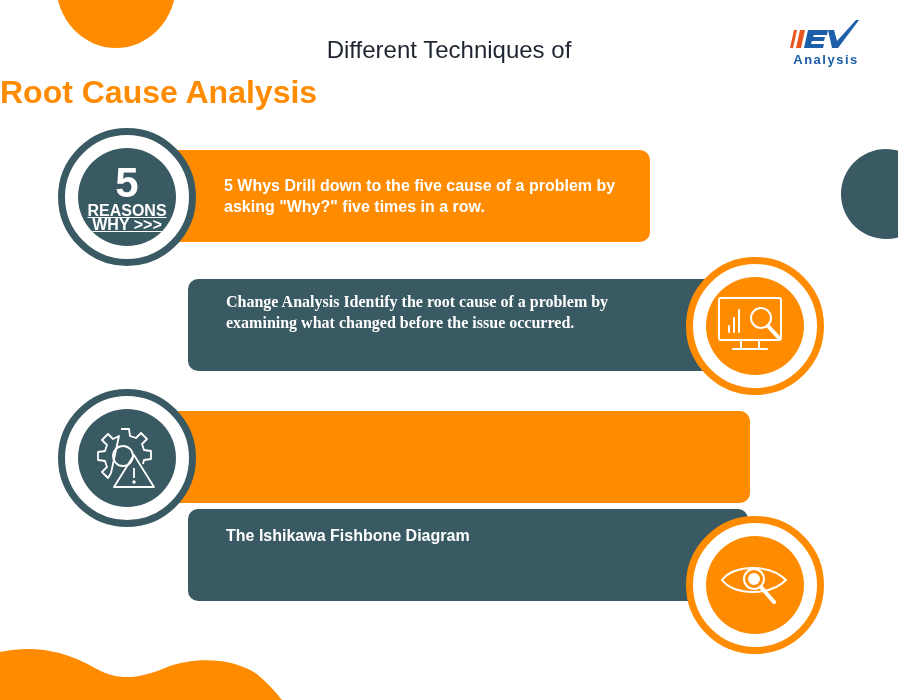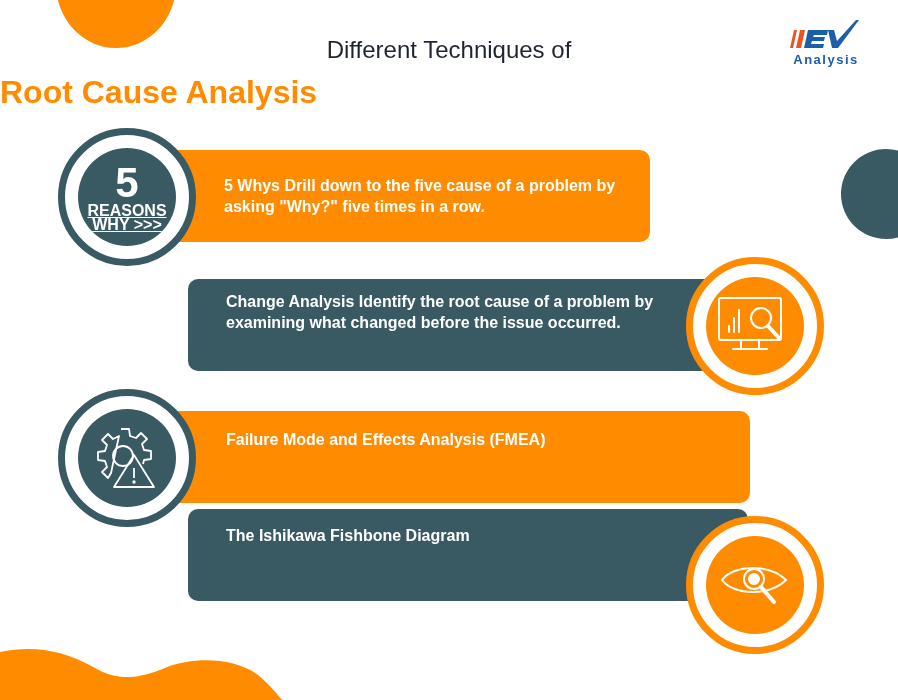--- a/index.html
+++ b/index.html
@@ -68,21 +68,21 @@
 </div>
 <div class="ring" style="left:58px; top:128px; width:138px; height:138px; border:7px solid #3A5A63; background:#fff;"></div>
 <div class="ring-inner" style="left:78px; top:148px; width:98px; height:98px; background:#3A5A63;"></div>
 <div class="five-badge" style="left:78px; top:162px; width:98px;">
   <div class="five-num">5</div>
   <div class="five-sub">REASONS</div>
   <div class="five-sub">WHY &gt;&gt;&gt;</div>
 </div>
 
 <div class="card teal" style="left:188px; top:279px; width:560px; height:92px;">
-  <div class="text" style="left:38px; top:12px; width:440px;">
+  <div class="text" style="left:38px; top:12px; width:440px;font-family:Liberation Serif, serif;">
     <span class="head">Change Analysis</span>
     <span>Identify the root cause of a problem by examining what changed before the issue occurred.</span>
   </div>
 </div>
 <div class="ring" style="left:686px; top:257px; width:138px; height:138px; border:7px solid #FF8C00; background:#fff;"></div>
 <div class="ring-inner" style="left:706px; top:277px; width:98px; height:98px; background:#FF8C00;"></div>
 <svg class="abs" style="left:717px; top:296px;" width="76" height="60" viewBox="0 0 76 60">
   <g fill="none" stroke="#fff" stroke-width="2" stroke-linecap="round">
     <rect x="2" y="2" width="62" height="42" rx="2"></rect>
     <line x1="24" y1="44" x2="24" y2="52"></line>
@@ -91,21 +91,20 @@
     <line x1="12" y1="36" x2="12" y2="30"></line>
       <line x1="17" y1="36" x2="17" y2="22"></line>
       <line x1="22" y1="36" x2="22" y2="14"></line>
     <circle cx="44" cy="22" r="10"></circle>
     <line x1="51" y1="30" x2="62" y2="42" stroke-width="4"></line>
   </g>
 </svg>
 
 <div class="card orange" style="left:150px; top:411px; width:600px; height:92px;">
   <div class="text" style="left:76px; top:18px; width:510px;">
-    <div class="head">Failure Mode and Effects Analysis (FMEA)</div>
   </div>
 </div>
 <div class="ring" style="left:58px; top:389px; width:138px; height:138px; border:7px solid #3A5A63; background:#fff;"></div>
 <div class="ring-inner" style="left:78px; top:409px; width:98px; height:98px; background:#3A5A63;"></div>
 <svg class="abs" style="left:94px; top:425px;" width="66" height="66" viewBox="0 0 66 66">
   <g fill="none" stroke="#fff" stroke-width="1.8" stroke-linejoin="round">
     <path d="M27,4 L35,4 L36,11 L42,13 L47,8 L53,14 L48,19 L50,25 L57,26 L57,34 L50,35 L49,39 M17,48 L14,53 L8,47 L13,42 L11,36 L4,35 L4,27 L11,26 L13,20 L8,15 L14,9 L19,14 L25,11 Z"></path>
     <circle cx="29" cy="31" r="10"></circle>
     <path d="M40,30 L60,62 L20,62 Z"></path>
     <line x1="40" y1="43" x2="40" y2="53"></line>

